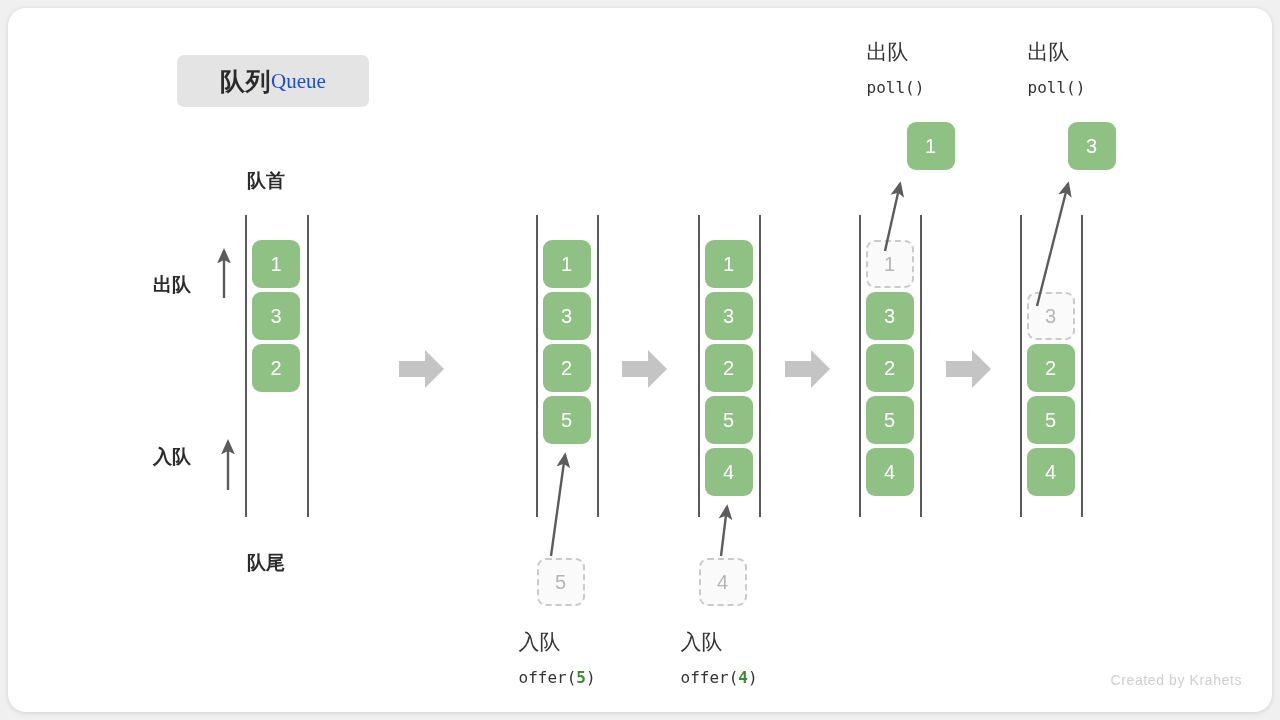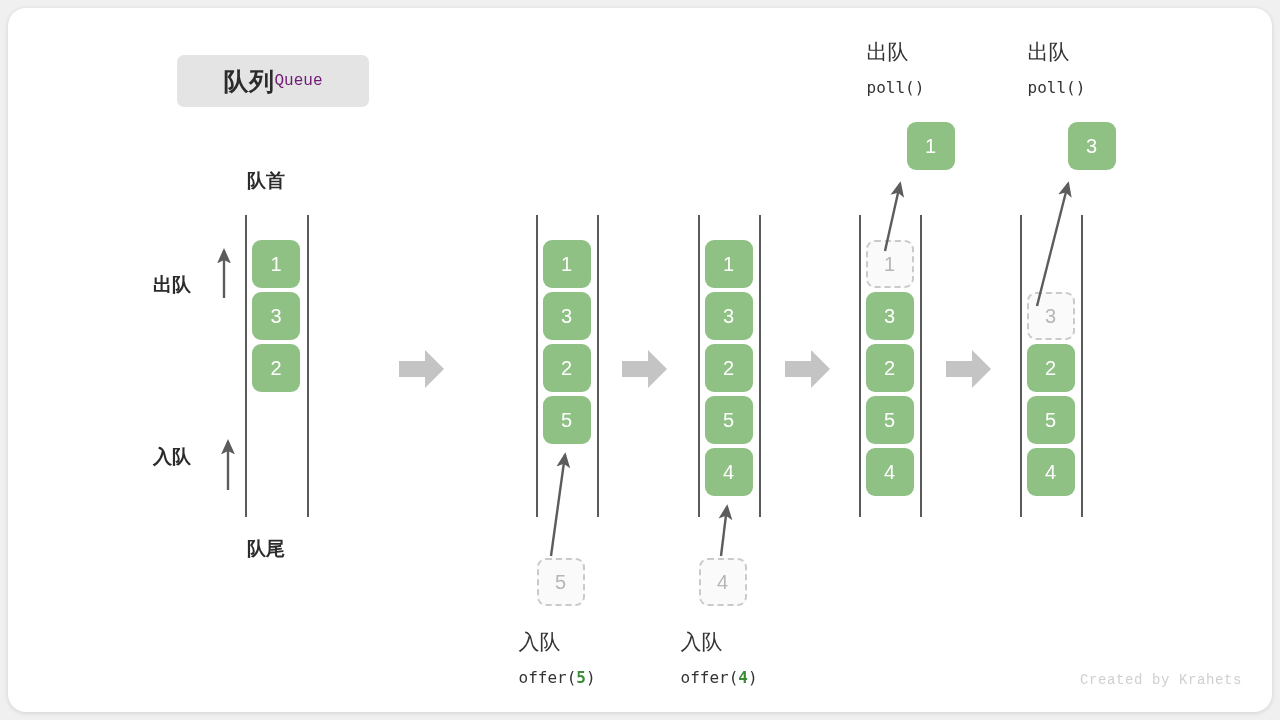--- a/index.html
+++ b/index.html
@@ -35,23 +35,23 @@
     justify-content: center;
     gap: 0;
   }
   #title-badge .cn {
     font-size: 25px;
     font-weight: bold;
     color: #2b2b2b;
     letter-spacing: 0.5px;
   }
   #title-badge .en {
-    font-family: Liberation Mono, monospace;
-    font-size: 16px;
-    color: #701a75;
+    font-family: Liberation Serif, serif;
+    font-size: 21px;
+    color: #1d4ed8;
   }
 
   
   .cn-label {
     position: absolute;
     font-size: 19px;
     font-weight: bold;
     color: #2b2b2b;
     white-space: nowrap;
   }
@@ -102,21 +102,21 @@
   
   .sep-arrow {
     position: absolute;
     width: 46px; height: 42px;
   }
 
   
   #watermark {
     position: absolute;
     right: 30px; bottom: 24px;
-    font-family: Liberation Mono, monospace;
+    font-family: Liberation Sans, sans-serif;
     font-size: 14px;
     color: #cfcfcf;
     letter-spacing: 0.6px;
   }
 
   svg.overlay {
     position: absolute;
     left: 0; top: 0;
     width: 1280px; height: 720px;
     pointer-events: none;
@@ -127,21 +127,21 @@
 
 <div id="stage">
   <div id="card">
 
     <div id="title-badge">
       <span class="cn">队列</span>
       <span class="en">Queue</span>
     </div>
 
     <div class="cn-label" style="left:239px; top:160px;">队首</div>
-    <div class="cn-label" style="left:239px; top:528px;">队尾</div>
+    <div class="cn-label" style="left:239px; top:542px;">队尾</div>
 
     <div class="cn-label" style="left:145px; top:264px;">出队</div>
     <div class="cn-label" style="left:145px; top:436px;">入队</div>
 
     <div id="columns-host">
         <div class="rail" style="left: 237px; top: 207px; height: 302px;"></div>
         <div class="rail" style="left: 299px; top: 207px; height: 302px;"></div>
         <div class="box" style="left: 244px; top: 232px;">1</div>
         <div class="box" style="left: 244px; top: 284px;">3</div>
         <div class="box" style="left: 244px; top: 336px;">2</div>

